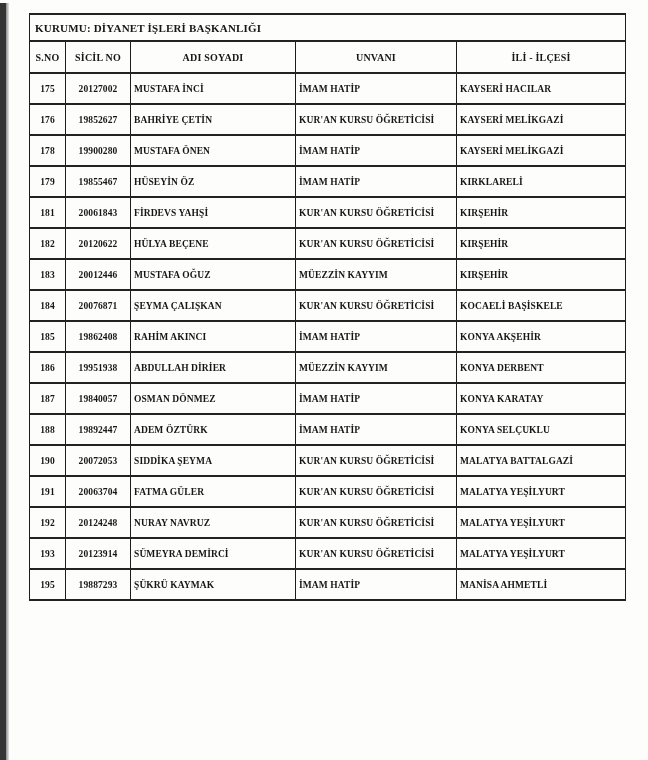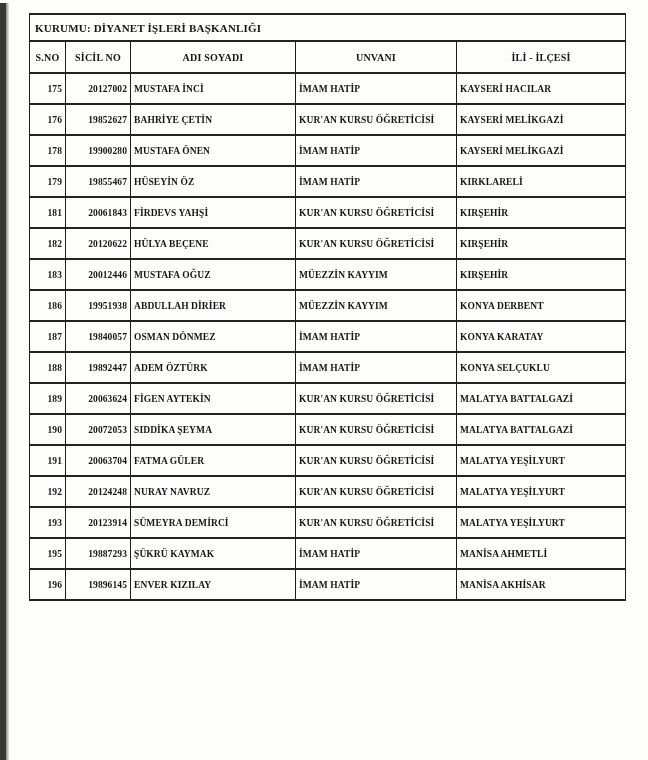--- a/index.html
+++ b/index.html
@@ -63,21 +63,21 @@
     text-align: center;
     letter-spacing: 0.2px;
     margin-top: 8px;
   }
   tr.data-row td {
     height: 29px;
     font-size: 9.5px;
     font-weight: bold;
     letter-spacing: 0.1px;
   }
-  td.c0, td.c1 { text-align: right; }
+  td.c0, td.c1 { text-align: center; }
   td.c2, td.c3, td.c4 { text-align: left; padding-left: 5px; }
 </style>
 </head>
 <body>
 
 <div class="page">
   <div class="scan-edge"></div>
   <div class="scan-edge-fade"></div>
 
   <table class="doc">
@@ -144,20 +144,34 @@
           <td class="c4">KIRŞEHİR</td>
         </tr>
         <tr class="data-row">
           <td class="c0">183</td>
           <td class="c1">20012446</td>
           <td class="c2">MUSTAFA OĞUZ</td>
           <td class="c3">MÜEZZİN KAYYIM</td>
           <td class="c4">KIRŞEHİR</td>
         </tr>
         <tr class="data-row">
+          <td class="c0">184</td>
+          <td class="c1">20076871</td>
+          <td class="c2">ŞEYMA ÇALIŞKAN</td>
+          <td class="c3">KUR'AN KURSU ÖĞRETİCİSİ</td>
+          <td class="c4">KOCAELİ BAŞİSKELE</td>
+        </tr>
+        <tr class="data-row">
+          <td class="c0">185</td>
+          <td class="c1">19862408</td>
+          <td class="c2">RAHİM AKINCI</td>
+          <td class="c3">İMAM HATİP</td>
+          <td class="c4">KONYA AKŞEHİR</td>
+        </tr>
+        <tr class="data-row">
           <td class="c0">186</td>
           <td class="c1">19951938</td>
           <td class="c2">ABDULLAH DİRİER</td>
           <td class="c3">MÜEZZİN KAYYIM</td>
           <td class="c4">KONYA DERBENT</td>
         </tr>
         <tr class="data-row">
           <td class="c0">187</td>
           <td class="c1">19840057</td>
           <td class="c2">OSMAN DÖNMEZ</td>
@@ -165,27 +179,20 @@
           <td class="c4">KONYA KARATAY</td>
         </tr>
         <tr class="data-row">
           <td class="c0">188</td>
           <td class="c1">19892447</td>
           <td class="c2">ADEM ÖZTÜRK</td>
           <td class="c3">İMAM HATİP</td>
           <td class="c4">KONYA SELÇUKLU</td>
         </tr>
         <tr class="data-row">
-          <td class="c0">189</td>
-          <td class="c1">20063624</td>
-          <td class="c2">FİGEN AYTEKİN</td>
-          <td class="c3">KUR'AN KURSU ÖĞRETİCİSİ</td>
-          <td class="c4">MALATYA BATTALGAZİ</td>
-        </tr>
-        <tr class="data-row">
           <td class="c0">190</td>
           <td class="c1">20072053</td>
           <td class="c2">SIDDİKA ŞEYMA</td>
           <td class="c3">KUR'AN KURSU ÖĞRETİCİSİ</td>
           <td class="c4">MALATYA BATTALGAZİ</td>
         </tr>
         <tr class="data-row">
           <td class="c0">191</td>
           <td class="c1">20063704</td>
           <td class="c2">FATMA GÜLER</td>
@@ -205,23 +212,16 @@
           <td class="c2">SÜMEYRA DEMİRCİ</td>
           <td class="c3">KUR'AN KURSU ÖĞRETİCİSİ</td>
           <td class="c4">MALATYA YEŞİLYURT</td>
         </tr>
         <tr class="data-row">
           <td class="c0">195</td>
           <td class="c1">19887293</td>
           <td class="c2">ŞÜKRÜ KAYMAK</td>
           <td class="c3">İMAM HATİP</td>
           <td class="c4">MANİSA AHMETLİ</td>
-        </tr>
-        <tr class="data-row">
-          <td class="c0">196</td>
-          <td class="c1">19896145</td>
-          <td class="c2">ENVER KIZILAY</td>
-          <td class="c3">İMAM HATİP</td>
-          <td class="c4">MANİSA AKHİSAR</td>
         </tr>
       </tbody>
   </table>
 </div>
 
 </body></html>

